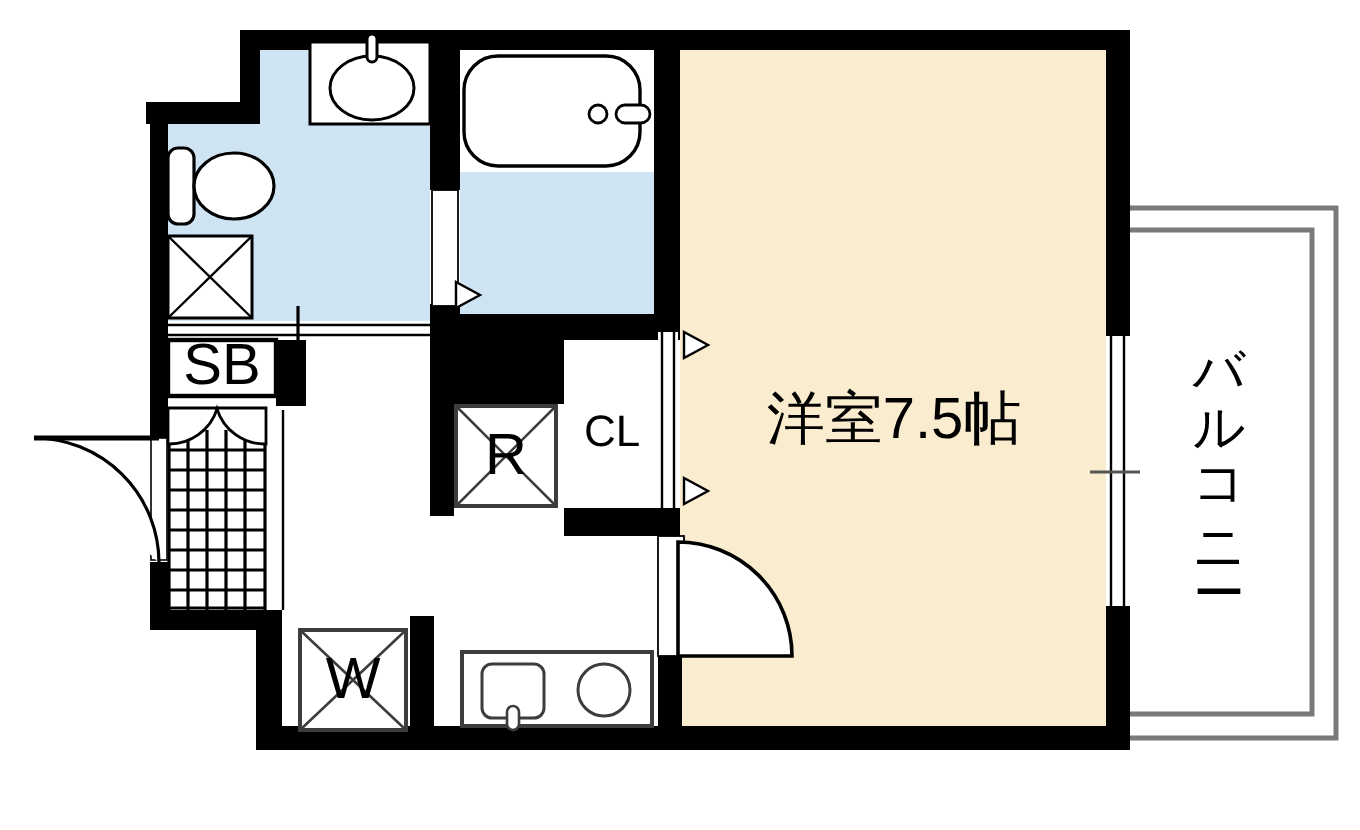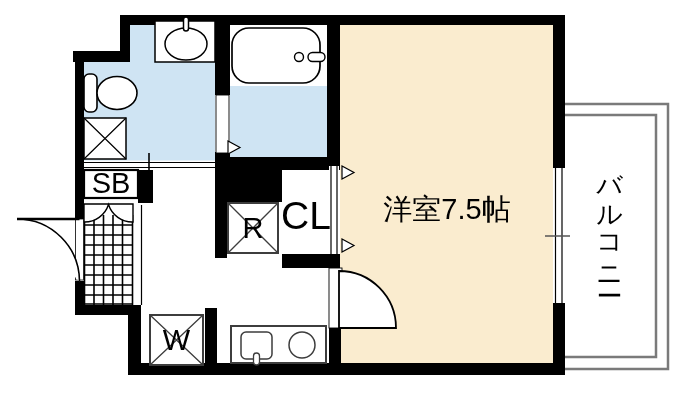--- a/index.html
+++ b/index.html
@@ -3,21 +3,21 @@
 <meta charset="utf-8">
 <style>
   html,body{margin:0;padding:0;background:#fff;}
   .plan{position:relative;width:680px;height:415px;background:#fff;overflow:hidden;
         font-family:"Liberation Sans", sans-serif;border-radius:22px;}
   .plan svg{position:absolute;left:0;top:0;}
   .lbl{position:absolute;color:#000;display:flex;align-items:center;justify-content:center;
        white-space:nowrap;font-family:"Liberation Sans", sans-serif;}
   .lbl-sb{left:84px;top:169px;width:54px;height:29px;font-size:29px;}
   .lbl-r{left:228px;top:203px;width:50px;height:50px;font-size:29px;}
-  .lbl-cl{left:281px;top:199px;width:50px;height:34px;font-size:39px;}
+  .lbl-cl{left:281px;top:199px;width:50px;height:34px;font-size:22px;}
   .lbl-w{left:150px;top:315px;width:53px;height:50px;font-size:29px;}
   .lbl-room{left:340px;top:168px;width:214px;height:36px;font-size:29px;margin-top:24px;}
   .lbl-balcony{left:596px;top:156px;width:32px;height:170px;font-size:26px;
                writing-mode:vertical-rl;letter-spacing:2px;display:block;text-align:left;}
 </style>
 </head>
 <body>
 
 <div class="plan">
 <svg width="680" height="415" viewBox="0 0 680 415">

